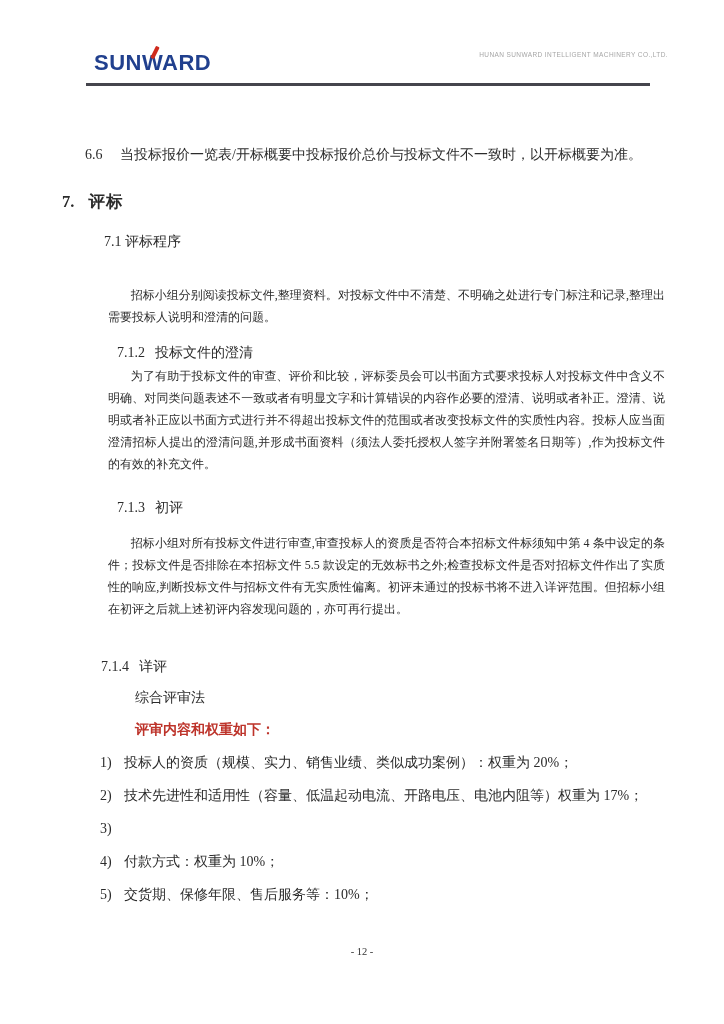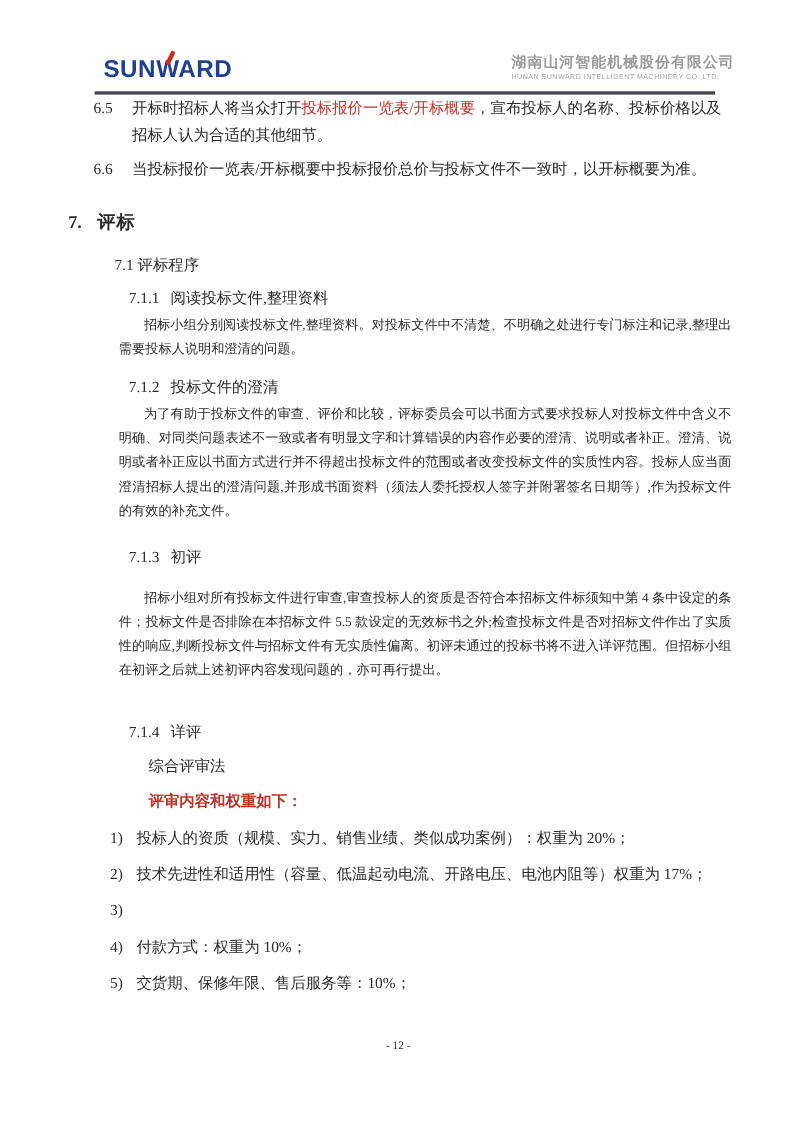--- a/index.html
+++ b/index.html
@@ -52,57 +52,49 @@
 </head>
 <body>
 
 <div class="page">
 
   <div class="logo">
     <span class="logo-text">SUNWARD</span>
     <span class="logo-mark"></span>
   </div>
   <div class="company">
-    <div class="company-cn">湖南山河智能机械股份有限公司</div>
     <div class="company-en">HUNAN SUNWARD INTELLIGENT MACHINERY CO.,LTD.</div>
   </div>
   <div class="header-rule"></div>
 
-  <div class="blk hang" style="left:85px;top:88px;width:578px;">
-    <span class="num">6.5</span>
-    <span class="txt"><span>开标时招标人将当众打开</span><span class="red">投标报价一览表/开标概要</span><span>，宣布投标人的名称、投标价格以及招标人认为合适的其他细节。</span></span>
-  </div>
 
   <div class="blk hang" style="left:85px;top:143px;width:578px;">
     <span class="num">6.6</span>
     <span class="txt">当投标报价一览表/开标概要中投标报价总价与投标文件不一致时，以开标概要为准。</span>
   </div>
 
   <div class="blk h1" style="left:62px;top:190px;">
     <span class="hnum">7.</span><span>评标</span>
   </div>
 
   <div class="blk" style="left:104px;top:230px;">7.1 评标程序</div>
 
-  <div class="blk sec" style="left:117px;top:260px;">
-    <span class="snum">7.1.1</span><span>阅读投标文件,整理资料</span>
-  </div>
   <div class="blk para" style="top:284px;">招标小组分别阅读投标文件,整理资料。对投标文件中不清楚、不明确之处进行专门标注和记录,整理出需要投标人说明和澄清的问题。</div>
 
   <div class="blk sec" style="left:117px;top:341px;">
     <span class="snum">7.1.2</span><span>投标文件的澄清</span>
   </div>
   <div class="blk para" style="top:365px;">为了有助于投标文件的审查、评价和比较，评标委员会可以书面方式要求投标人对投标文件中含义不明确、对同类问题表述不一致或者有明显文字和计算错误的内容作必要的澄清、说明或者补正。澄清、说明或者补正应以书面方式进行并不得超出投标文件的范围或者改变投标文件的实质性内容。投标人应当面澄清招标人提出的澄清问题,并形成书面资料（须法人委托授权人签字并附署签名日期等）,作为投标文件的有效的补充文件。</div>
 
   <div class="blk sec" style="left:117px;top:496px;">
     <span class="snum">7.1.3</span><span>初评</span>
   </div>
   <div class="blk para" style="top:532px;">招标小组对所有投标文件进行审查,审查投标人的资质是否符合本招标文件标须知中第 4 条中设定的条件；投标文件是否排除在本招标文件 5.5 款设定的无效标书之外;检查投标文件是否对招标文件作出了实质性的响应,判断投标文件与招标文件有无实质性偏离。初评未通过的投标书将不进入详评范围。但招标小组在初评之后就上述初评内容发现问题的，亦可再行提出。</div>
 
-  <div class="blk sec" style="left:117px;top:655px;">
+  <div class="blk sec" style="left:101px;top:655px;">
     <span class="snum">7.1.4</span><span>详评</span>
   </div>
   <div class="blk" style="left:135px;top:686px;">综合评审法</div>
   <div class="blk red redhead" style="left:135px;top:718px;">评审内容和权重如下：</div>
 
   <div class="blk list-item" style="top:751px;">
     <span class="lnum">1)</span>
     <span>投标人的资质（规模、实力、销售业绩、类似成功案例）：权重为 20%；</span>
   </div>
   <div class="blk list-item" style="top:784px;">

